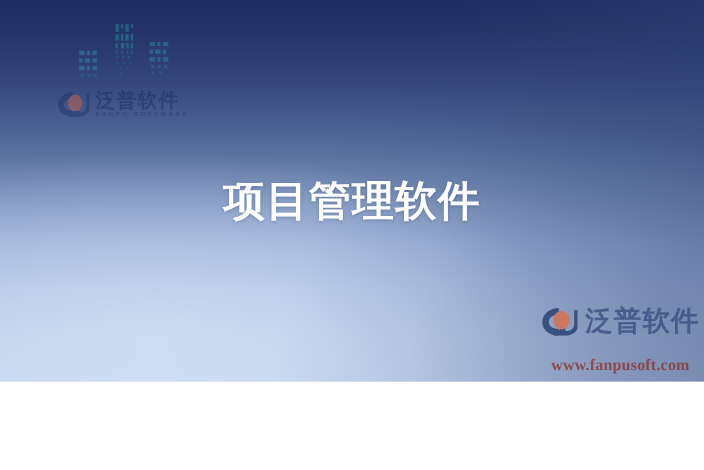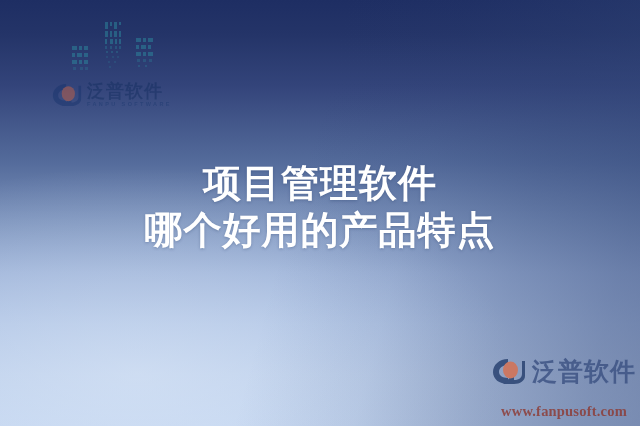--- a/index.html
+++ b/index.html
@@ -4,21 +4,21 @@
 <style>
   * { margin:0; padding:0; box-sizing:border-box; }
   html, body {
     width:640px; height:427px;
     font-family:"Liberation Sans", sans-serif;
     overflow:hidden;
   }
 
   #banner {
     position:relative;
-    width:640px; height:426px;
+    width:640px; height:347px;
     overflow:hidden;
     background:
       linear-gradient(180deg,
         #1e2e63 0%,
         #243468 8%,
         #33447a 20%,
         #546b9b 38%,
         #7b92bb 52%,
         #9cb1d6 64%,
         #afc3e3 76%,
@@ -213,21 +213,20 @@
       </svg>
       <div class="logo-words-top">
         <span class="logo-cn-top">泛普软件</span>
         <span class="logo-en-top">FANPU SOFTWARE</span>
       </div>
     </div>
   </div>
 
   <div class="headline">
     <span class="headline-line">项目管理软件</span>
-    <span class="headline-line">哪个好用的产品特点</span>
   </div>
 
   <div class="brand-bottom">
     <div class="logo-bottom-row">
       <svg class="logo-mark-bottom" viewBox="0 0 34 29">
         <path d="M16 2 C7 2 1 8 1 15 C1 22 7 27 16 27 L16 21 C10 21 7 18.5 7 14.8 C7 11 10.5 8 16 8 Z" fill="#27406f"></path>
         <path d="M33 4 L33 19 C33 23.5 28 27 22 27 L11 27 L22 17 L22 23 C27.5 23 30 20.5 30 16.5 L30 4 Z" fill="#27406f"></path>
         <ellipse cx="18.5" cy="13" rx="7.5" ry="8.5" fill="#d9704f"></ellipse>
       </svg>
       <span class="logo-cn-bottom">泛普软件</span>

